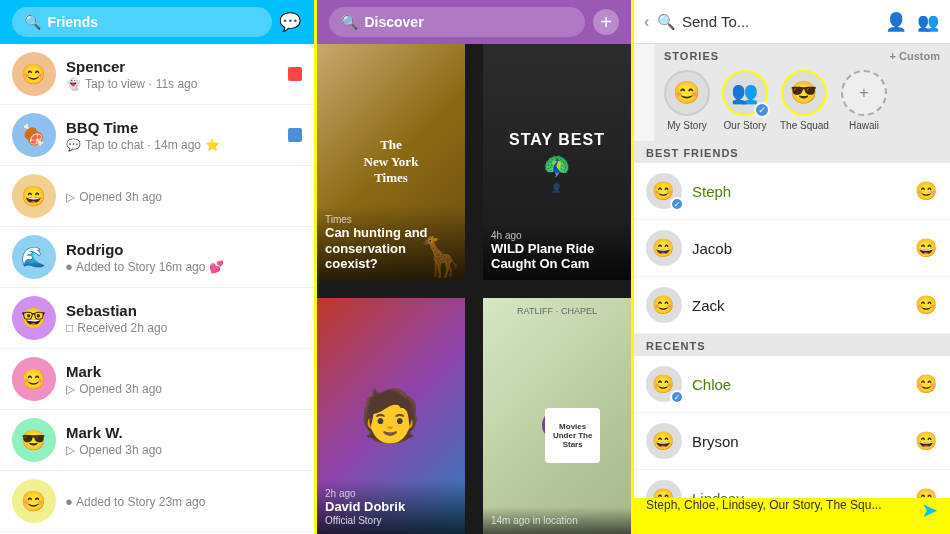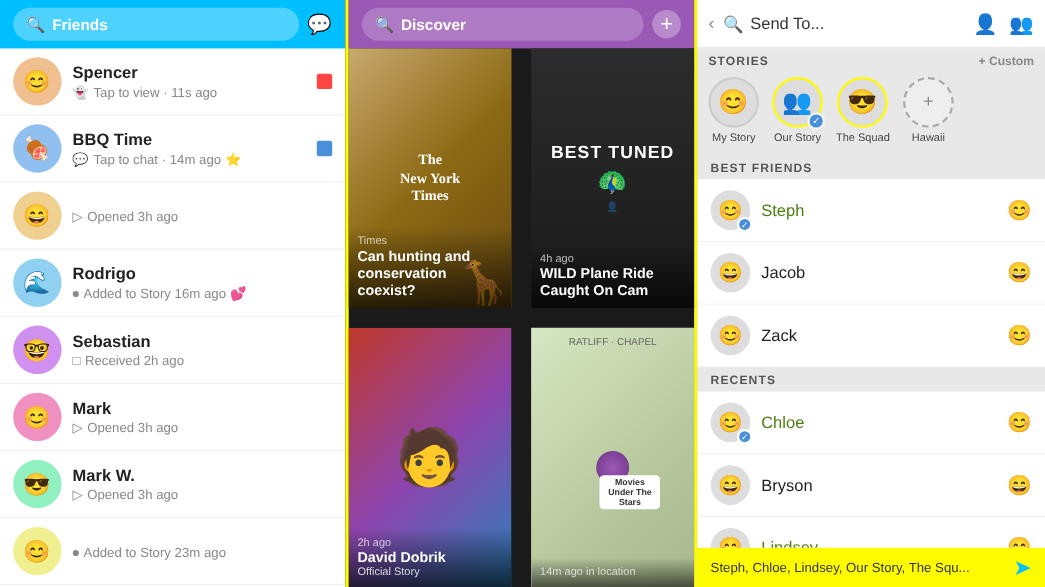--- a/index.html
+++ b/index.html
@@ -253,21 +253,21 @@
       position: absolute;
       bottom: 40%;
       left: 40%;
     }
     .map-label {
       position: absolute;
       bottom: 30%;
       left: 42%;
       background: white;
       border-radius: 4px;
-      padding: 2px 4px;
+      padding: 14px 4px;
       font-size: 8px;
       color: #333;
       font-weight: 600;
       width: 55px;
       text-align: center;
     }
 
     
     .panel-send {
       width: 316px;
@@ -311,20 +311,21 @@
     }
 
     .send-content {
       flex: 1;
       overflow: hidden;
     }
 
     .stories-section {
       background: #e8e8e8;
       padding: 6px 10px 4px;
+      margin-left: 20px;
     }
     .section-header {
       display: flex;
       justify-content: space-between;
       align-items: center;
       margin-bottom: 8px;
     }
     .section-title {
       font-size: 11px;
       font-weight: 700;
@@ -446,21 +447,20 @@
       font-weight: 700;
       color: #555;
       letter-spacing: 1px;
       background: #e8e8e8;
     }
 
     .send-bar {
       background: #FFFC00;
       height: 36px;
       display: flex;
-      align-items: center;
       padding: 0 12px;
       font-size: 12px;
       color: #333;
       font-weight: 500;
     }
 
     
     .av-spencer { background: #f0c090; }
     .av-bbq { background: #90c0f0; }
     .av-jennifer { background: #f0d090; }
@@ -597,21 +597,21 @@
         <div class="nyt-giraffe">🦒</div>
       </div>
       <div class="card-overlay">
         <div class="card-time">Times</div>
         <div class="card-title">Can hunting and conservation coexist?</div>
       </div>
     </div>
 
     <div class="discover-card card-nbc">
       <div class="nbc-content">
-        <div class="stay-tuned">BEST TUNED</div>
+        <div class="stay-tuned">STAY BEST</div>
         <div style="color:#E0A020; font-size:22px;">🦚</div>
         <div style="color:rgba(255,255,255,0.4); font-size:9px; padding:0 6px; text-align:center;">👤</div>
       </div>
       <div class="card-overlay">
         <div class="card-time">4h ago</div>
         <div class="card-title">WILD Plane Ride Caught On Cam</div>
       </div>
     </div>
 
     <div class="discover-card card-dobrik">

